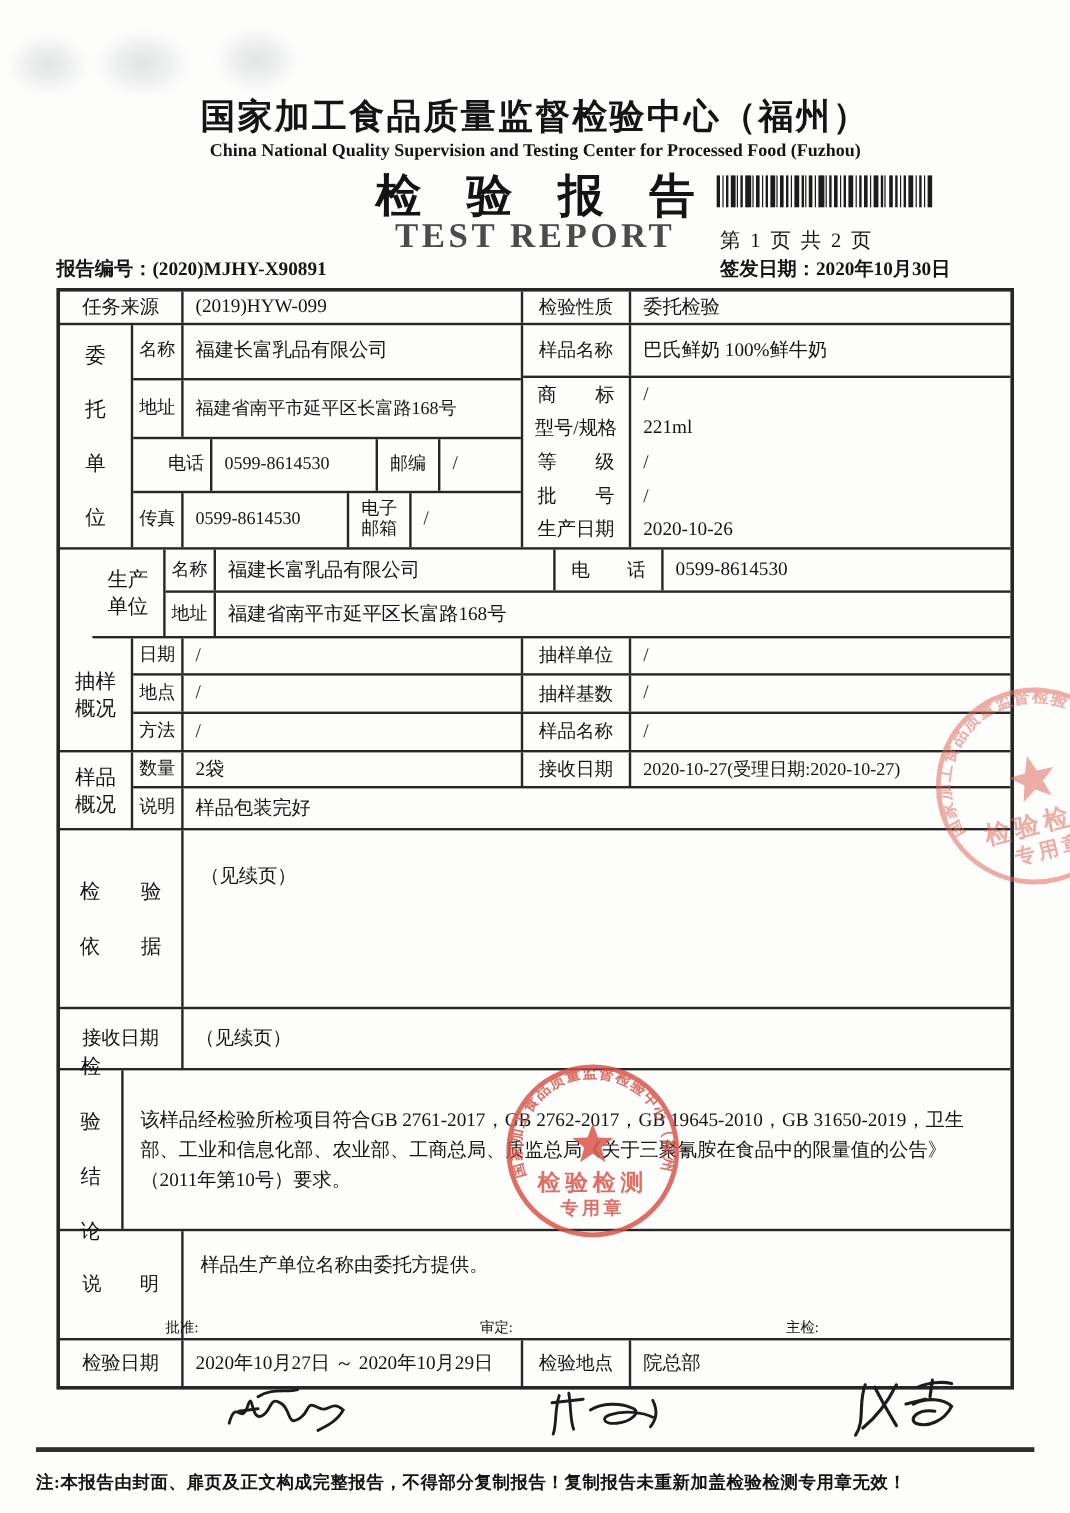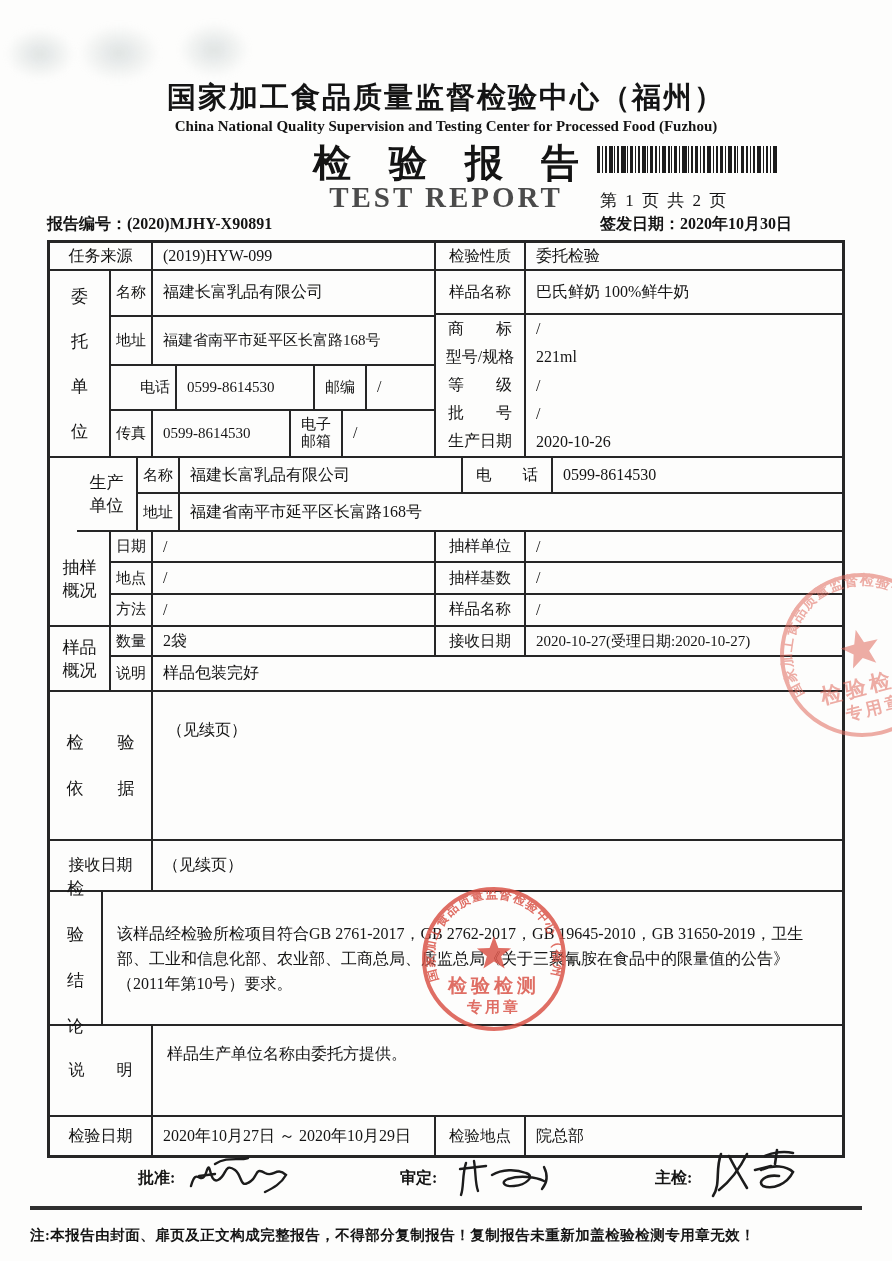--- a/index.html
+++ b/index.html
@@ -32,21 +32,21 @@
   .vtext{font-size:17px;line-height:45px;}
   .v2{font-size:17px;line-height:23px;}
   .sub{width:42px;font-size:15px;line-height:17px;}
   .wlab{width:103px;}
   .bigl{font-size:17px;line-height:46px;}
   .rlab{width:90px;font-size:15.5px;}
   .fs15{font-size:15px;}
   .line{height:28.2px;display:flex;align-items:center;}
   .conc{padding:6px 14px;line-height:25px;white-space:normal;display:block;align-self:center;}
 
-  .sigrow{top:1168px;font-size:16px;font-weight:700;}
+  .sigrow{top:1098px;font-size:12px;font-weight:400;}
   .rule{position:absolute;left:30px;top:1206px;width:832px;height:4px;background:#303030;}
   .note{position:absolute;left:30px;top:1226px;font-size:14.5px;font-weight:bold;letter-spacing:.5px;}
   .bc{position:absolute;left:597px;top:146px;}
   .stamp{position:absolute;pointer-events:none;}
   .sig{position:absolute;}
 </style>
 </head>
 <body>
 
 <div class="page">

